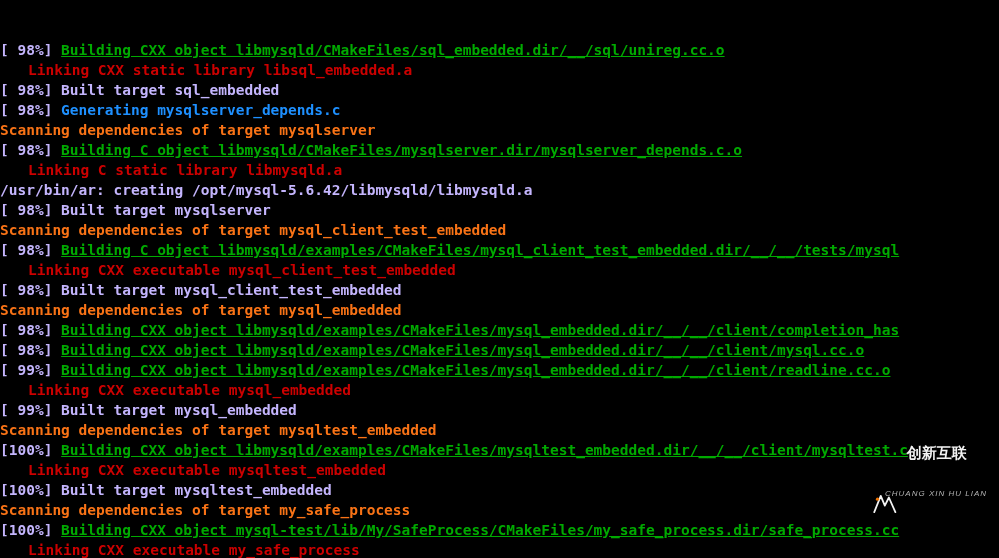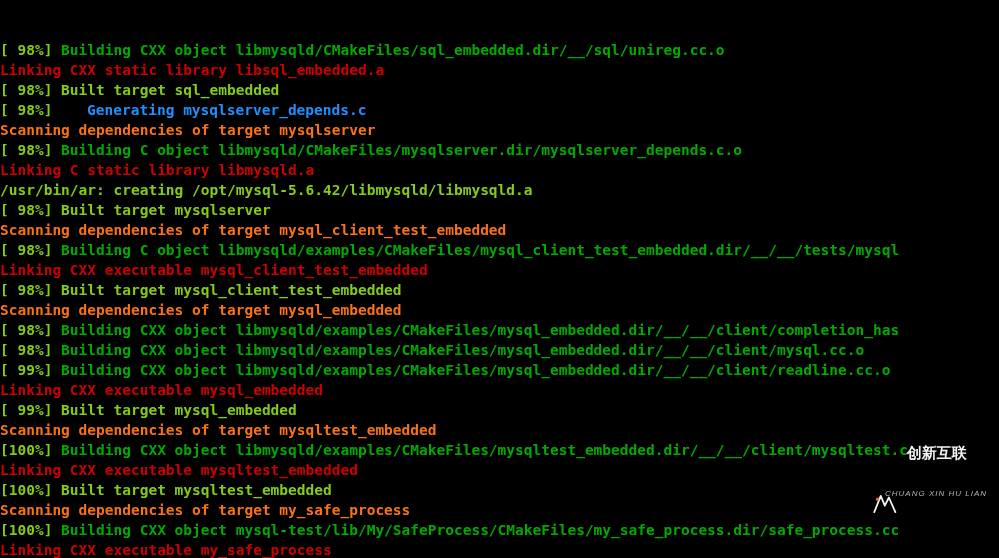--- a/index.html
+++ b/index.html
@@ -15,25 +15,25 @@
     font-weight: bold;
   }
   .term {
     position: relative;
     width: 999px;
     height: 558px;
     white-space: pre;
     color: #ccc;
   }
   .line { height: 20px; }
-  .white { color: #84cc16; text-align: center; }
-  .green { color: #00aa00; }
-  .red { color: #cc0000; }
+  .white { color: #c4b5fd; text-align: center; }
+  .green { color: #00aa00; text-decoration: underline; }
+  .red { color: #cc0000; padding-left: 28px; }
   .magenta { color: #f97316; }
-  .cyan { color: #1e90ff; margin-left: 26px; }
+  .cyan { color: #1e90ff; }
   .watermark {
     position: absolute;
     right: 12px;
     bottom: 14px;
     color: #fff;
     font-family: Arial, sans-serif;
     font-size: 13px;
     display: flex;
     align-items: center;
     gap: 10px;

